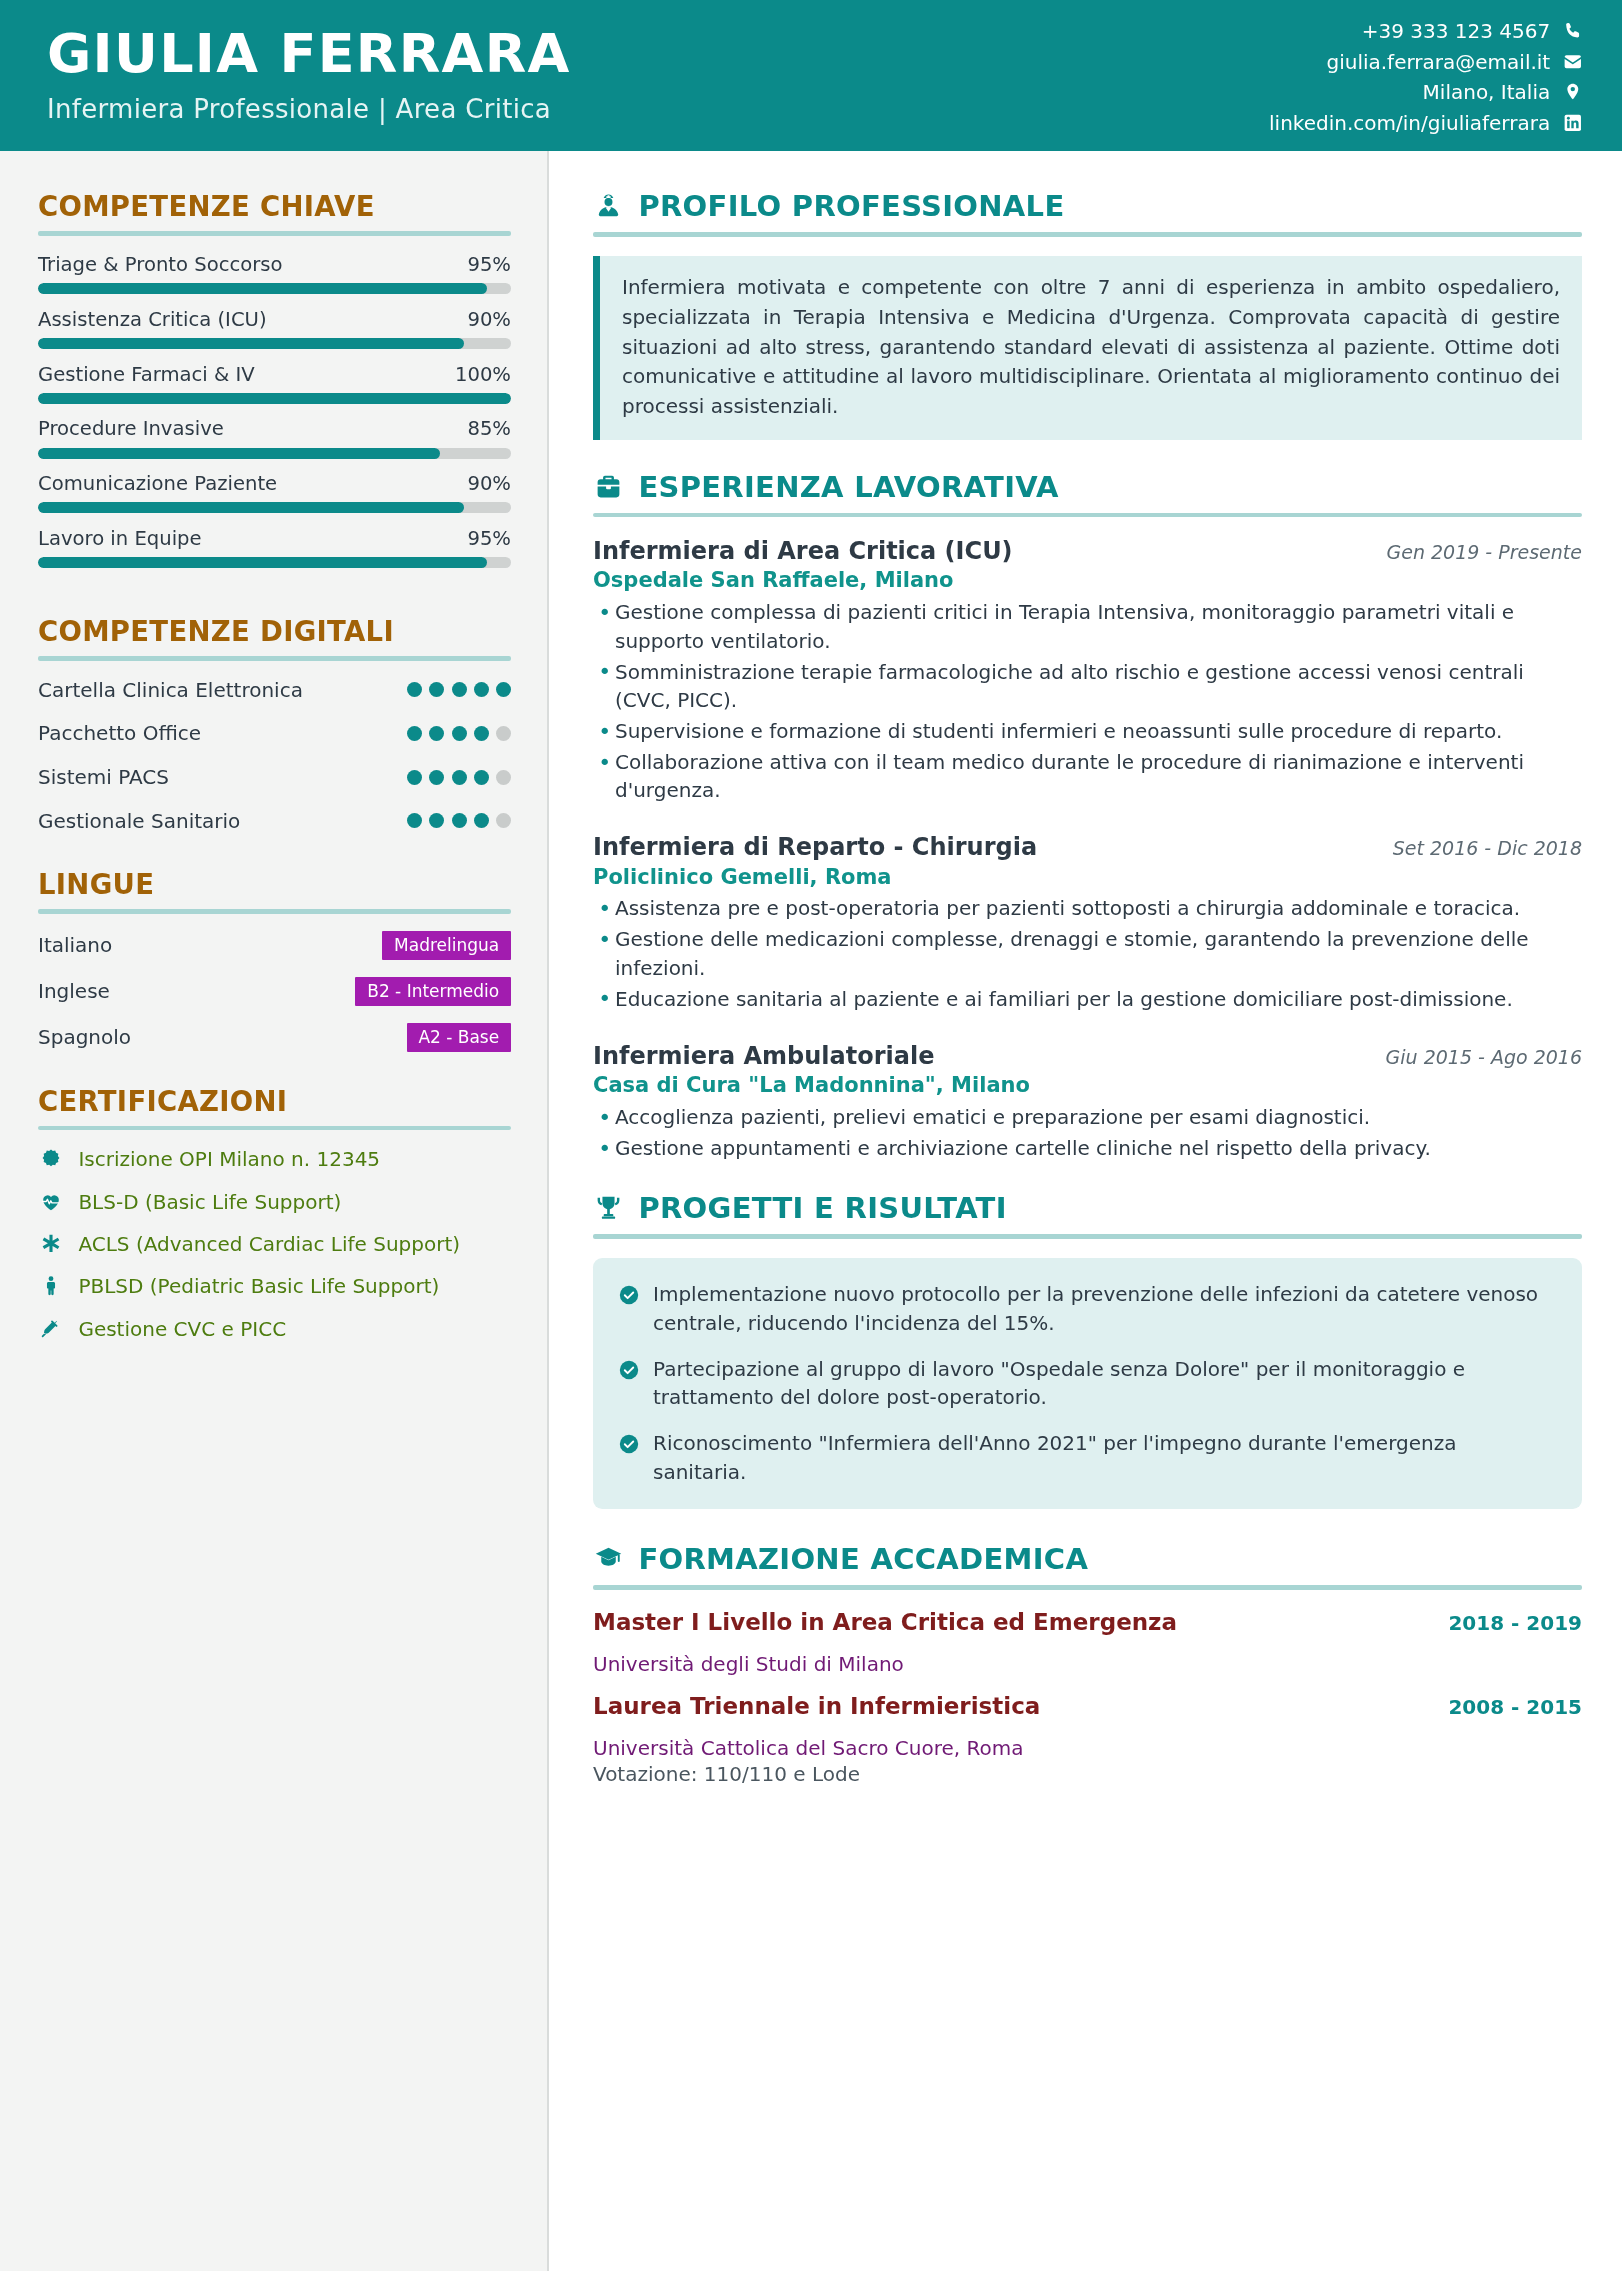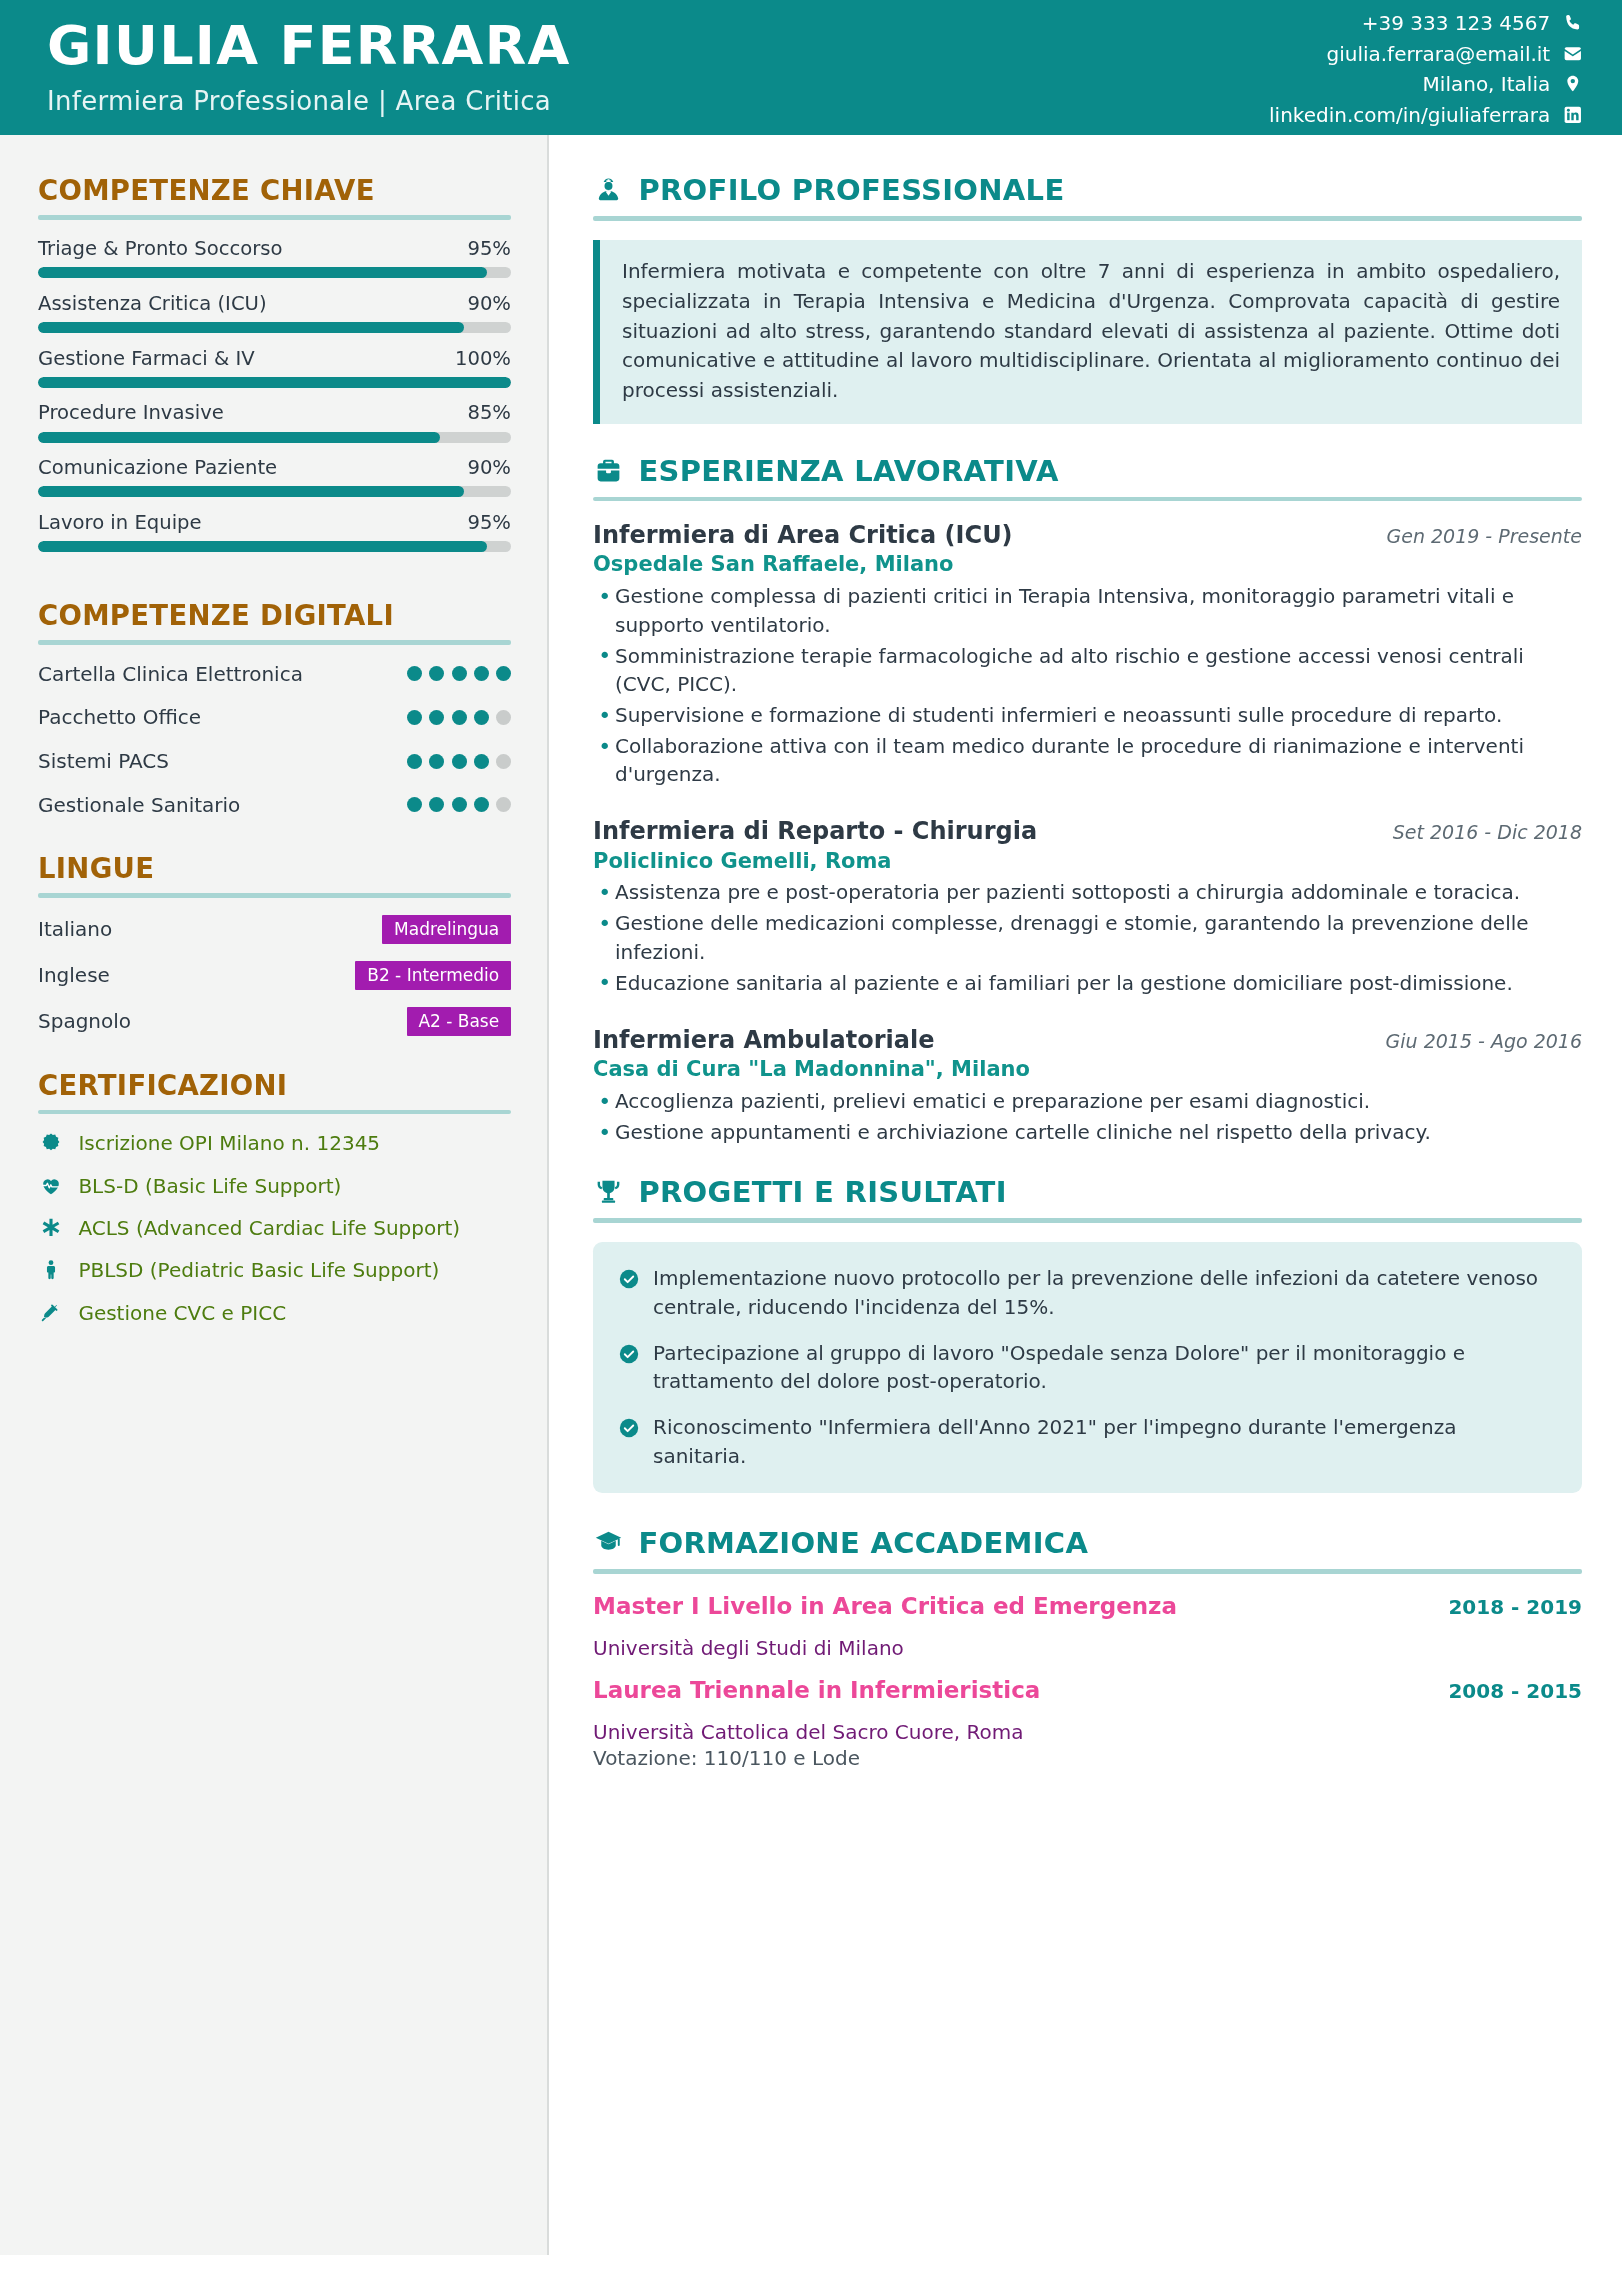--- a/index.html
+++ b/index.html
@@ -9,21 +9,21 @@
     width:1623px; height:2295px;
     font-family:"DejaVu Sans","Liberation Sans",sans-serif;
     color:#2e3a45;
     position:relative;
     overflow:hidden;
   }
 
   
   .header{
     background:#0b8a8a;
-    height:135px;
+    height:151px;
     display:flex;
     align-items:center;
     justify-content:space-between;
     padding:0 39px 0 47px;
     color:#ffffff;
   }
   .hdr-left{display:flex;flex-direction:column;justify-content:center;}
   .hdr-name{
     font-size:54px;
     font-weight:bold;
@@ -159,21 +159,21 @@
   }
   .ach-item{display:flex;gap:13px;margin-bottom:17px;}
   .ach-item:last-child{margin-bottom:0;}
   .ach-ico{width:22px;height:22px;flex:0 0 22px;margin-top:3.9px;}
   .ach-ico svg{width:22px;height:22px;}
   .ach-txt{font-size:20px;line-height:1.44;color:#2e3a45;}
 
   
   .edu{margin-bottom:17px;}
   .edu-head{display:flex;justify-content:space-between;align-items:baseline;gap:15.7px;}
-  .edu-title{font-size:23px;font-weight:bold;color:#ec4899;}
+  .edu-title{font-size:23px;font-weight:bold;color:#7f1d1d;}
   .edu-date{font-size:20px;font-weight:bold;color:#0b8a8a;white-space:nowrap;}
   .edu-school{font-size:20px;color:#701a75;margin-top:17px;}
   .edu-note{font-size:20px;color:#4a565f;margin-top:1.3px;}
 </style>
 </head>
 <body>
 
 <div class="header">
   <div class="hdr-left">
     <div class="hdr-name">GIULIA FERRARA</div>

